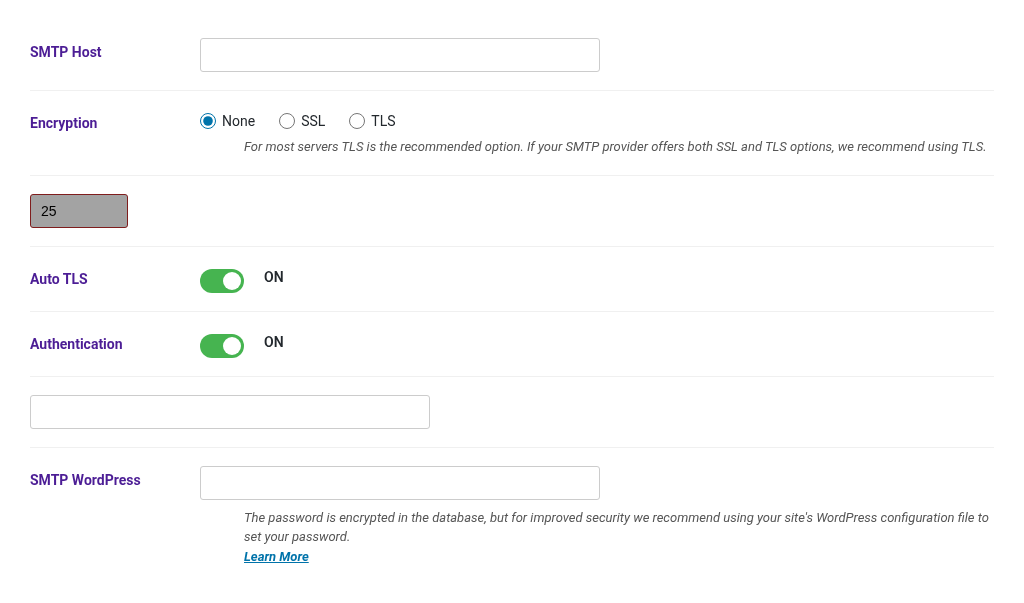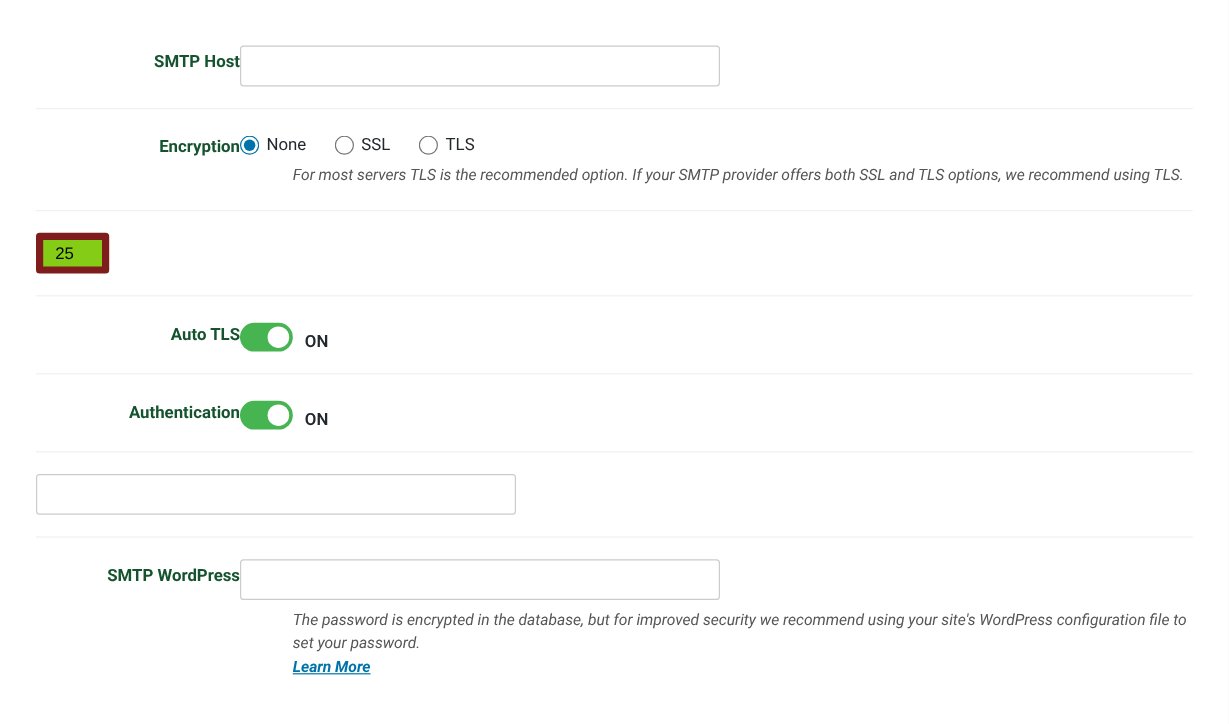--- a/index.html
+++ b/index.html
@@ -22,44 +22,43 @@
       border-bottom: 1px solid #f0f0f0;
     }
     .settings-row:last-child {
       border-bottom: none;
     }
     .settings-label {
       width: 170px;
       min-width: 170px;
       font-weight: 700;
       font-size: 14px;
-      color: #14532d;
+      color: #4c1d95;
       padding-top: 6px;
-      text-align: right;
     }
     .settings-control {
       flex: 1;
     }
     
     .text-input {
       width: 400px;
       padding: 6px 10px;
       border: 1px solid #ccc;
       border-radius: 3px;
       font-size: 14px;
       background: #fff;
       height: 34px;
     }
     .port-input {
-      width: 61px;
+      width: 98px;
       padding: 6px 10px;
-      border: 6px solid #7f1d1d;
+      border: 1px solid #7f1d1d;
       border-radius: 3px;
       font-size: 14px;
-      background: #84cc16;
+      background: #a3a3a3;
       height: 34px;
     }
     
     .radio-group {
       display: flex;
       align-items: center;
       gap: 24px;
       padding-top: 4px;
     }
     .radio-option {
@@ -83,22 +82,22 @@
       color: #555;
       font-style: italic;
       margin-top: 8px;
       max-width: 780px;
       line-height: 1.5;
       margin-left: 44px;
     }
     
     .toggle-row {
       display: flex;
-      align-items: flex-end;
-      gap: 10px;
+      align-items: flex-start;
+      gap: 20px;
       padding-top: 4px;
     }
     .toggle-switch {
       position: relative;
       display: inline-block;
       width: 44px;
       height: 24px;
       cursor: pointer;
     }
     .toggle-switch input {

